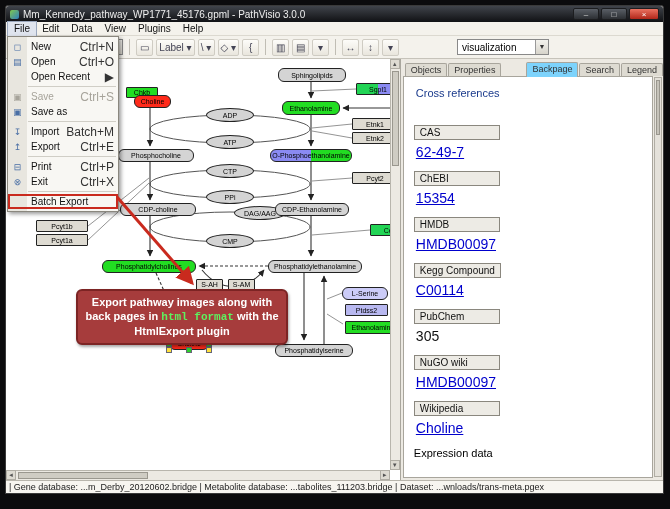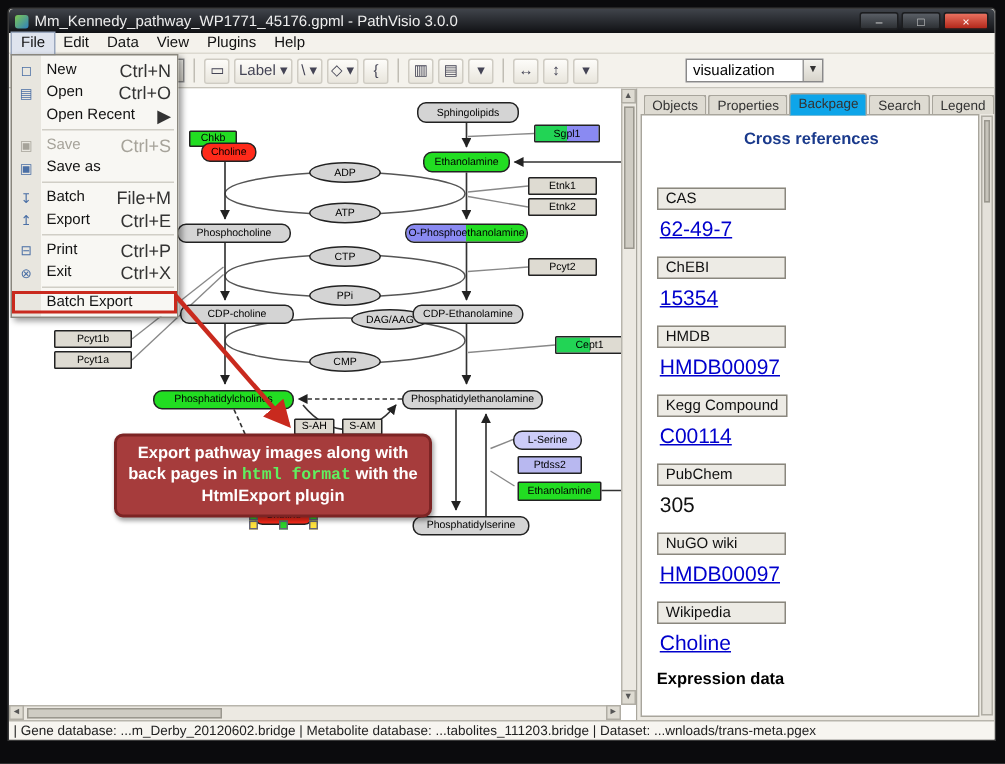--- a/index.html
+++ b/index.html
@@ -40,27 +40,27 @@
   
   .vscroll{position:absolute;right:0;top:0;bottom:10px;width:10px;background:#ece9e2;border-left:1px solid #b8b5ac;}
   .hscroll{position:absolute;left:0;right:10px;bottom:0;height:10px;background:#ece9e2;border-top:1px solid #b8b5ac;}
   .sarrow{position:absolute;width:10px;height:10px;font-size:6px;line-height:9px;text-align:center;color:#555;background:#dedbd2;border:1px solid #b0ada4;}
   .vthumb{position:absolute;left:1px;width:7px;top:12px;height:95px;background:#cfccc3;border:1px solid #9a978e;}
   .hthumb{position:absolute;top:1px;height:7px;left:12px;width:130px;background:#cfccc3;border:1px solid #9a978e;}
   
   .sidebar{flex:1;background:#ece9e2;position:relative;display:flex;flex-direction:column;}
   .tabs{display:flex;align-items:flex-end;height:17px;padding-left:4px;gap:1px;font-size:9px;}
   .tab{background:#dedbd2;border:1px solid #a8a59c;border-bottom:none;padding:1px 5px 1px 5px;border-radius:2px 2px 0 0;color:#333;}
-  .tab.active{background:#0ea5e9;position:relative;top:1px;padding-bottom:3px;}
+  .tab.active{background:#7dd3fc;position:relative;top:1px;padding-bottom:3px;margin-left:24px;}
   .bp-body{flex:1;background:#fff;border:1px solid #a8a59c;margin:0 10px 2px 2px;padding:6px 10px;overflow:hidden;font-size:10px;}
-  .bp-title{color:#1a3a8c;font-weight:bold;font-size:11px;margin:4px 0 26px 2px;text-align:center;}
+  .bp-title{color:#1a3a8c;font-weight:normal;font-size:11px;margin:4px 0 26px 2px;}
   .bp-h{display:block;width:max-content;min-width:86px;background:#edebe5;border:1px solid #8a877e;padding:1px 5px;font-size:10px;margin:0 12px 4px 0;color:#111;}
   .bp-v{margin:0 0 11px 2px;font-size:14px;color:#111;}
   .bp-v.link{color:#0000cc;text-decoration:underline;}
-  .bp-expr{font-weight:bold;font-size:11px;margin-top:4px;color:#000;}
+  .bp-expr{font-weight:normal;font-size:11px;margin-top:4px;color:#000;}
   .sb-scroll{position:absolute;right:1px;top:18px;bottom:3px;width:8px;background:#e4e1da;border:1px solid #b0ada4;}
   .sb-thumb{position:absolute;left:1px;width:4px;top:2px;height:55px;background:#c6c3ba;border:1px solid #9a978e;}
   
   .statusbar{position:absolute;left:0;right:0;bottom:0;height:13px;background:#f7f5f0;border-top:1px solid #b8b5ac;font-size:9px;line-height:12px;padding-left:3px;white-space:nowrap;overflow:hidden;color:#222;}
   
   .filemenu{position:absolute;left:1px;top:30px;width:112px;background:linear-gradient(90deg,#e8e6df 0 19px,#f8f7f3 19px);border:1px solid #8a877e;box-shadow:2px 2px 4px rgba(0,0,0,.4);z-index:40;padding:2px 0;}
   .fm-item{display:flex;align-items:center;height:15px;font-size:10px;padding-right:4px;}
   .fm-ic{width:19px;text-align:center;font-size:9px;color:#4a6fa5;flex:none;}
   .fm-lb{padding-left:4px;flex:1;white-space:nowrap;color:#111;}
   .fm-sc{color:#333;font-size:12px;padding-left:6px;}
@@ -282,22 +282,22 @@
           <span class="fm-sc">Ctrl+S</span>
         </div>
         <div class="fm-item">
           <span class="fm-ic">▣</span>
           <span class="fm-lb">Save as</span>
           <span class="fm-sc"></span>
         </div>
         <div class="fm-sep"></div>
         <div class="fm-item">
           <span class="fm-ic">↧</span>
-          <span class="fm-lb">Batch</span>
-          <span class="fm-sc">File+M</span>
+          <span class="fm-lb">Import</span>
+          <span class="fm-sc">Batch+M</span>
         </div>
         <div class="fm-item">
           <span class="fm-ic">↥</span>
           <span class="fm-lb">Export</span>
           <span class="fm-sc">Ctrl+E</span>
         </div>
         <div class="fm-sep"></div>
         <div class="fm-item">
           <span class="fm-ic">⊟</span>
           <span class="fm-lb">Print</span>

